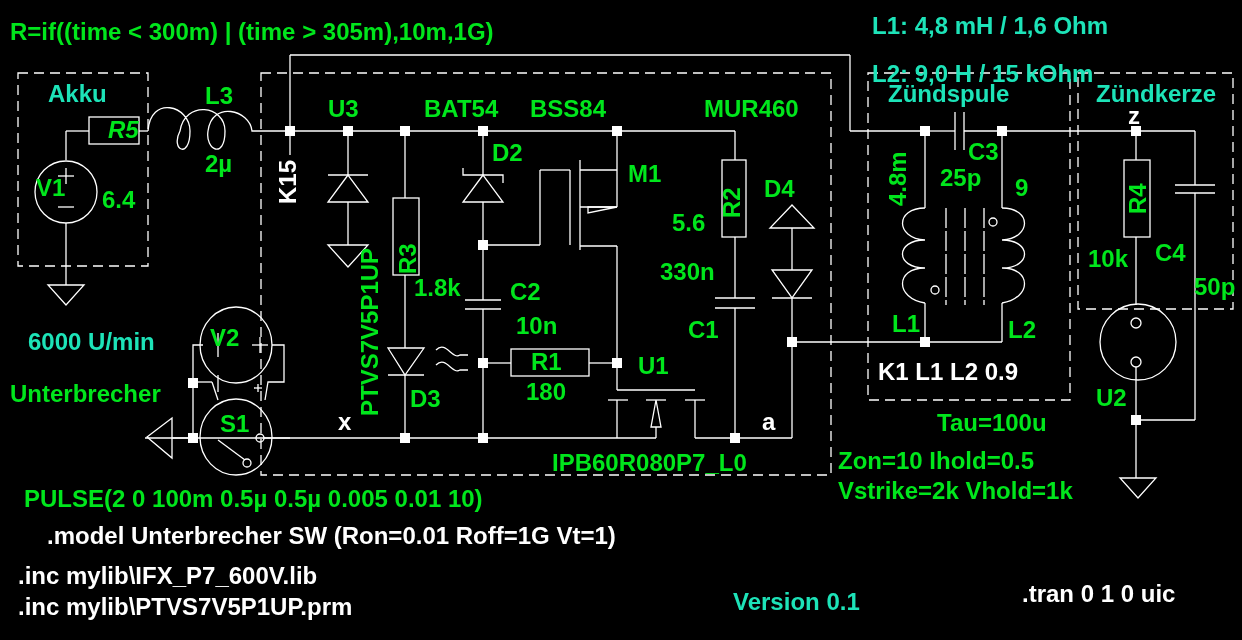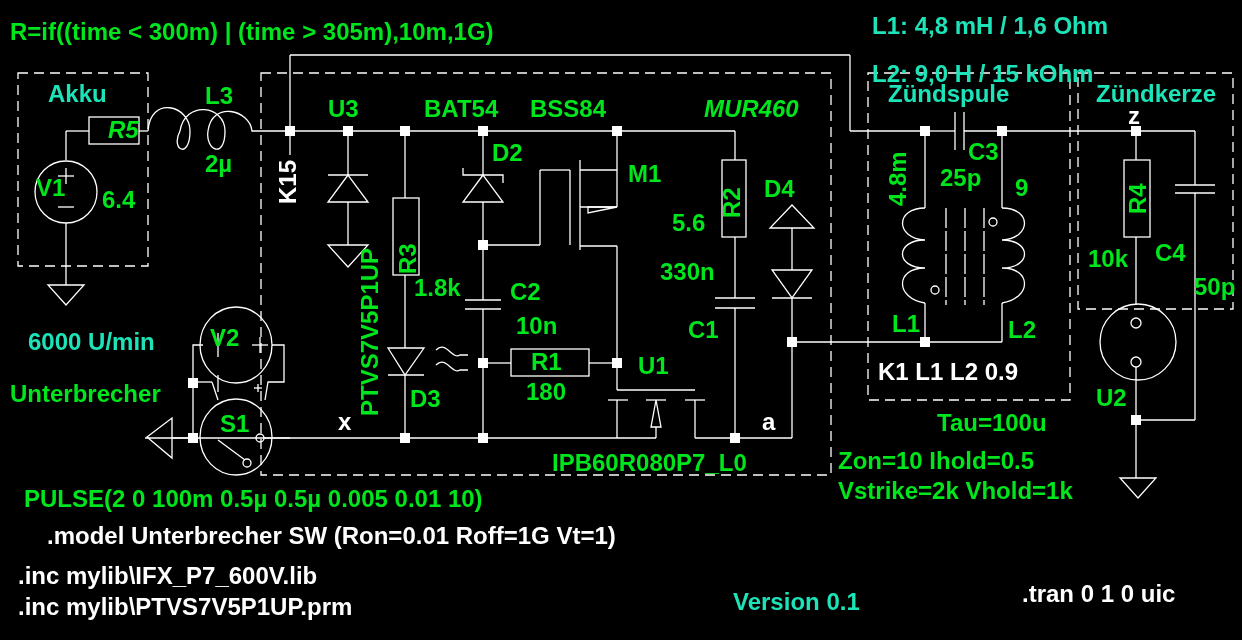--- a/index.html
+++ b/index.html
@@ -260,21 +260,21 @@
 <div class="lbl g f24 rot" style="left:396px;top:274px;">R3</div>
 <div class="lbl g f24" style="left:414px;top:276px;">1.8k</div>
 <div class="lbl g f24" style="left:510px;top:280px;">C2</div>
 <div class="lbl g f24" style="left:516px;top:314px;">10n</div>
 <div class="lbl g f24" style="left:531px;top:350px;">R1</div>
 <div class="lbl g f24" style="left:526px;top:380px;">180</div>
 <div class="lbl g f24" style="left:410px;top:387px;">D3</div>
 <div class="lbl g f24" style="left:638px;top:354px;">U1</div>
 <div class="lbl g f24" style="left:552px;top:451px;">IPB60R080P7_L0</div>
 
-<div class="lbl g f24" style="left:704px;top:97px;font-style:italic;">MUR460</div>
+<div class="lbl g f24" style="left:704px;top:97px;">MUR460</div>
 <div class="lbl g f24" style="left:764px;top:177px;">D4</div>
 <div class="lbl g f24 rot" style="left:720px;top:218px;">R2</div>
 <div class="lbl g f24" style="left:672px;top:211px;">5.6</div>
 <div class="lbl g f24" style="left:660px;top:260px;">330n</div>
 <div class="lbl g f24" style="left:688px;top:318px;">C1</div>
 
 <div class="lbl g f24 rot" style="left:886px;top:206px;">4.8m</div>
 <div class="lbl g f24" style="left:968px;top:140px;">C3</div>
 <div class="lbl g f24" style="left:940px;top:166px;">25p</div>
 <div class="lbl g f24" style="left:1015px;top:176px;">9</div>

